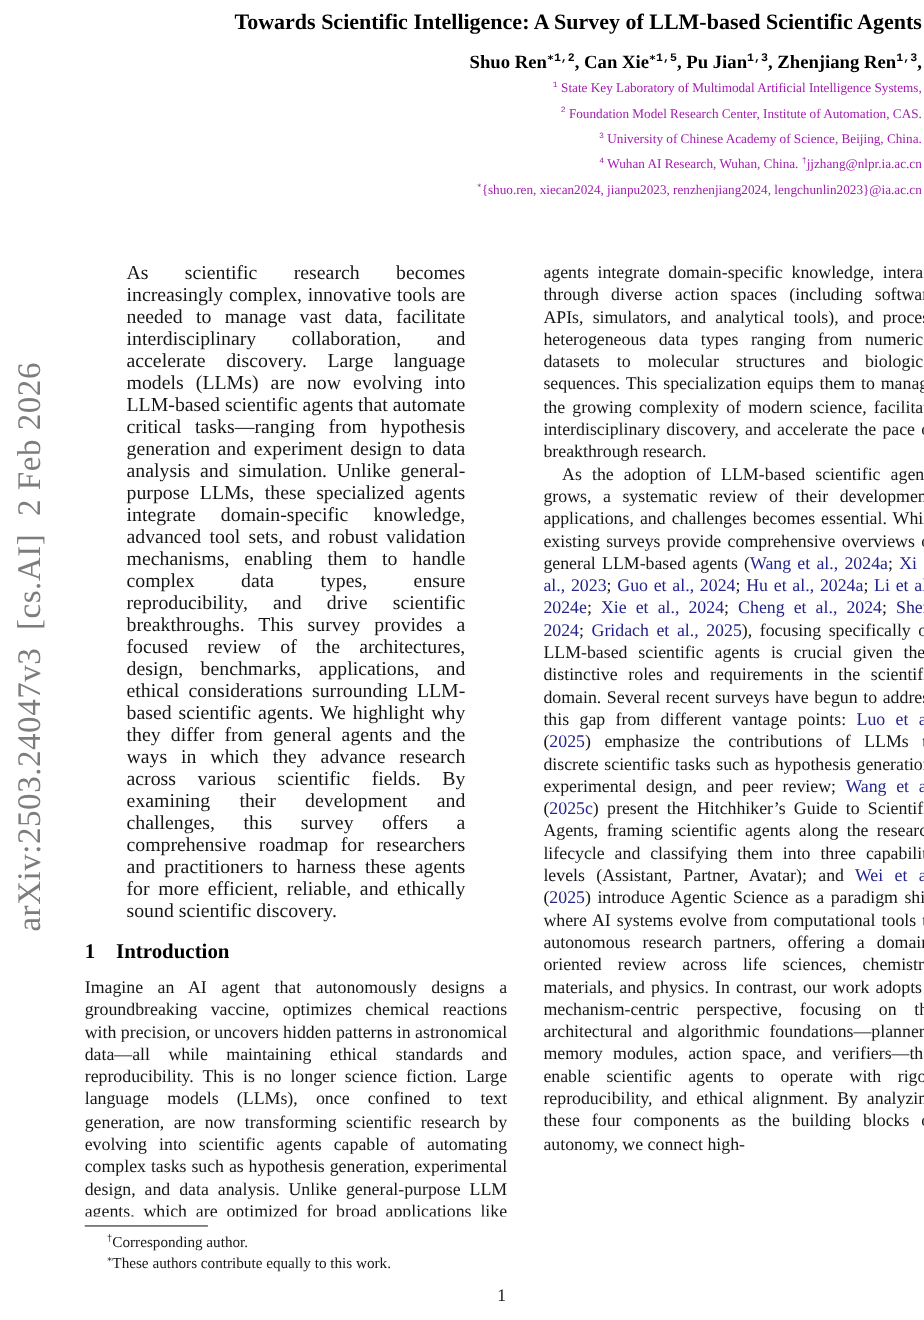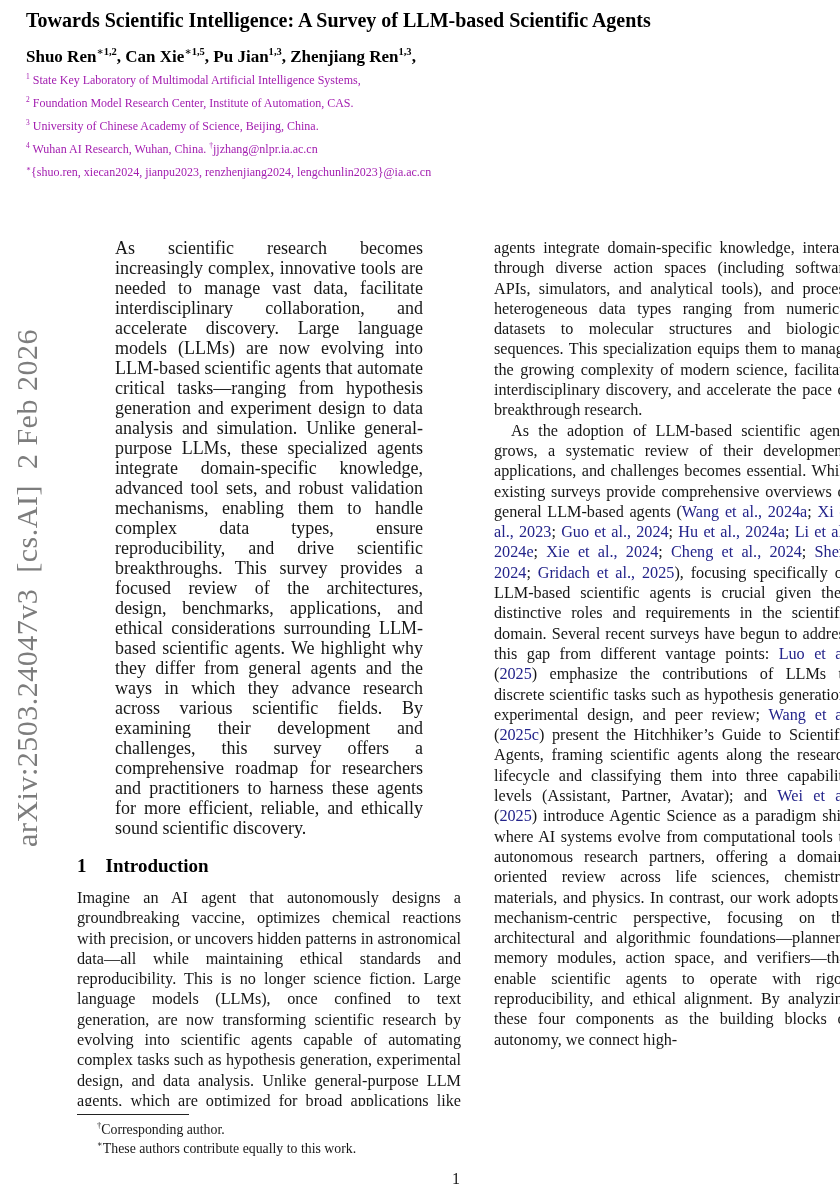--- a/index.html
+++ b/index.html
@@ -22,43 +22,43 @@
     white-space: pre;
     font-size: 30px;
     letter-spacing: 0.5px;
     color: #7d7d7d;
   }
 
   
   .header {
     position: absolute;
     top: 7px;
-    left: 26px;
+    left: 38px;
     width: 800px;
-    text-align: left;
+    text-align: right;
   }
   .title {
     font-size: 20px;
     font-weight: bold;
     color: #000;
     margin: 0 0 12px 0;
     line-height: 26px;
   }
   .authors {
     font-size: 17px;
     font-weight: bold;
     line-height: 23.5px;
     color: #000;
   }
   .affil {
     font-size: 12px;
     line-height: 23.2px;
     color: #a21caf;
   }
-  sup { font-size: 0.62em; line-height: 0; }
+  sup { font-size: 0.62em; line-height: 0; font-family: Liberation Mono, monospace; }
 
   
   .col { position: absolute; top: 238px; }
   .col-left  { left: 77px;  width: 384px; height: 868px; overflow: hidden; }
   .col-right { left: 494px; width: 357px; height: 925px; overflow: hidden; }
 
   .abstract-heading {
     text-align: center;
     font-weight: bold;
     font-size: 17.5px;

